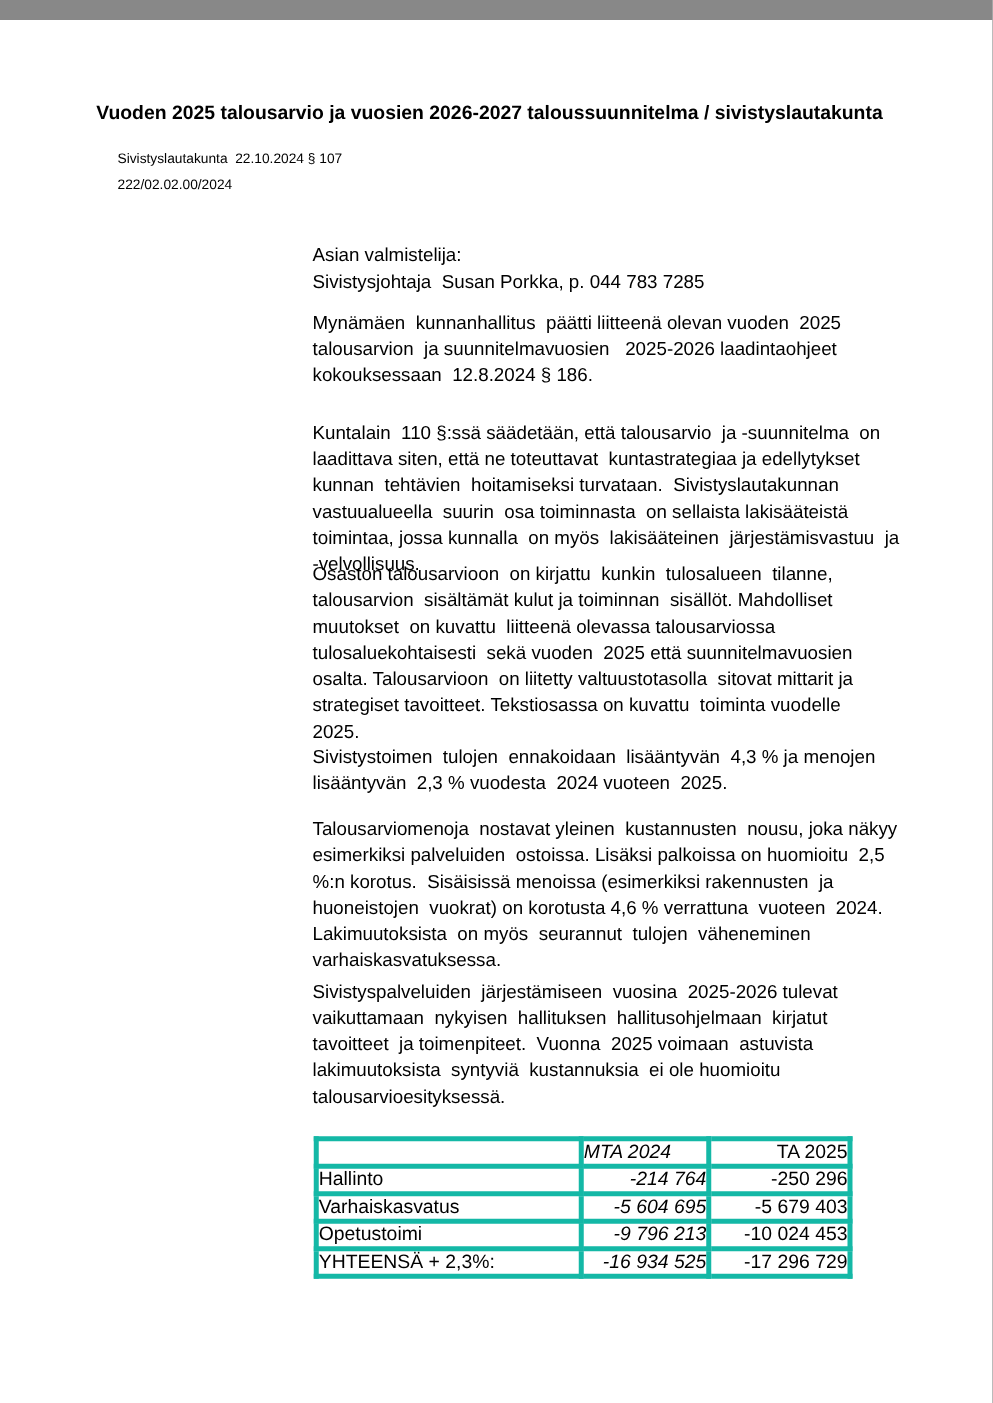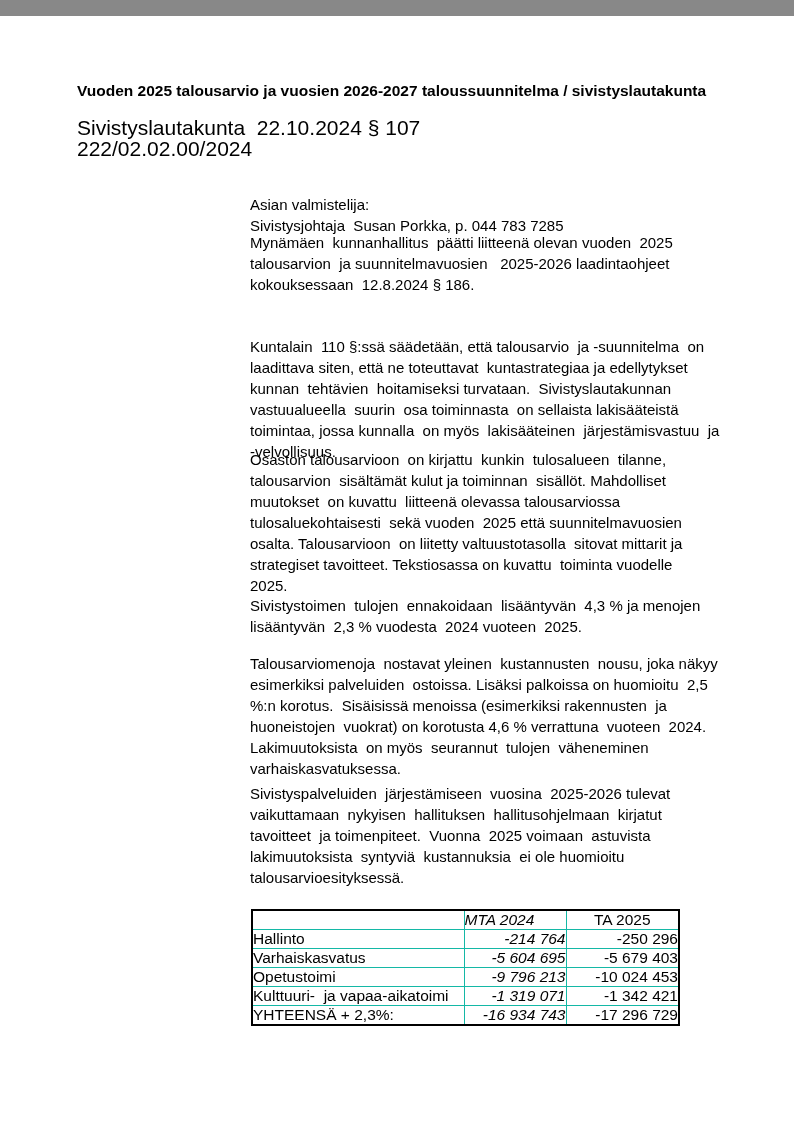--- a/index.html
+++ b/index.html
@@ -17,68 +17,68 @@
     position: absolute;
     left: 77px;
     top: 64px;
     font-size: 15.5px;
     font-weight: bold;
     white-space: pre;
     line-height: 21px;
   }
   .case-meta {
     position: absolute;
-    left: 77px;
+    left: 94px;
     top: 101px;
-    font-size: 21px;
+    font-size: 11px;
     line-height: 21px;
     white-space: pre-wrap;
   }
   .para {
     position: absolute;
     left: 250px;
     width: 505px;
     font-size: 15px;
     line-height: 21px;
     white-space: pre-wrap;
   }
   .p1 { top: 178px; }
-  .p2 { top: 216px; }
+  .p2 { top: 232px; }
   .p3 { top: 320px; }
   .p4 { top: 433px; }
   .p5 { top: 579px; }
   .p6 { top: 637px; }
   .p7 { top: 767px; }
 
   table.budget-table {
     position: absolute;
     left: 251px;
     top: 893px;
     border-collapse: collapse;
     table-layout: fixed;
     font-size: 15.5px;
     border: 2px solid #000;
   }
   table.budget-table th,
   table.budget-table td {
-    border: 1px solid #14b8a6;
+    border: 4px solid #14b8a6;
     height: 18px;
     line-height: 18px;
     padding: 0;
     overflow: hidden;
     white-space: pre;
     font-weight: normal;
   }
   .col-label { width: 212px; }
   .col-mta   { width: 102px; }
   .col-ta    { width: 113px; }
 
   td.cell-label { text-align: left; padding-left: 6px; }
   th.head-mta   { text-align: left; padding-left: 8px; font-style: italic; }
-  th.head-ta    { text-align: center; padding-left: 12px; }
+  th.head-ta    { text-align: right; padding-left: 12px; }
   td.cell-mta   { text-align: right; padding-right: 5px; font-style: italic; }
   td.cell-ta    { text-align: right; padding-right: 6px; }
   tr.total-row td { font-weight: normal; }
 </style>
 </head>
 <body>
 
 <div class="page">
 
   <div class="doc-title">Vuoden 2025 talousarvio ja vuosien 2026-2027 taloussuunnitelma / sivistyslautakunta</div>
@@ -140,26 +140,21 @@
       <tr>
         <td class="cell-label">Varhaiskasvatus</td>
         <td class="cell-mta">-5 604 695</td>
         <td class="cell-ta">-5 679 403</td>
       </tr>
       <tr>
         <td class="cell-label">Opetustoimi</td>
         <td class="cell-mta">-9 796 213</td>
         <td class="cell-ta">-10 024 453</td>
       </tr>
-      <tr>
-        <td class="cell-label">Kulttuuri-  ja vapaa-aikatoimi</td>
-        <td class="cell-mta">-1 319 071</td>
-        <td class="cell-ta">-1 342 421</td>
-      </tr>
       <tr class="total-row">
         <td class="cell-label">YHTEENSÄ + 2,3%:</td>
-        <td class="cell-mta">-16 934 743</td>
+        <td class="cell-mta">-16 934 525</td>
         <td class="cell-ta">-17 296 729</td>
       </tr>
     </tbody>
   </table>
 
 </div>
 
 </body></html>

